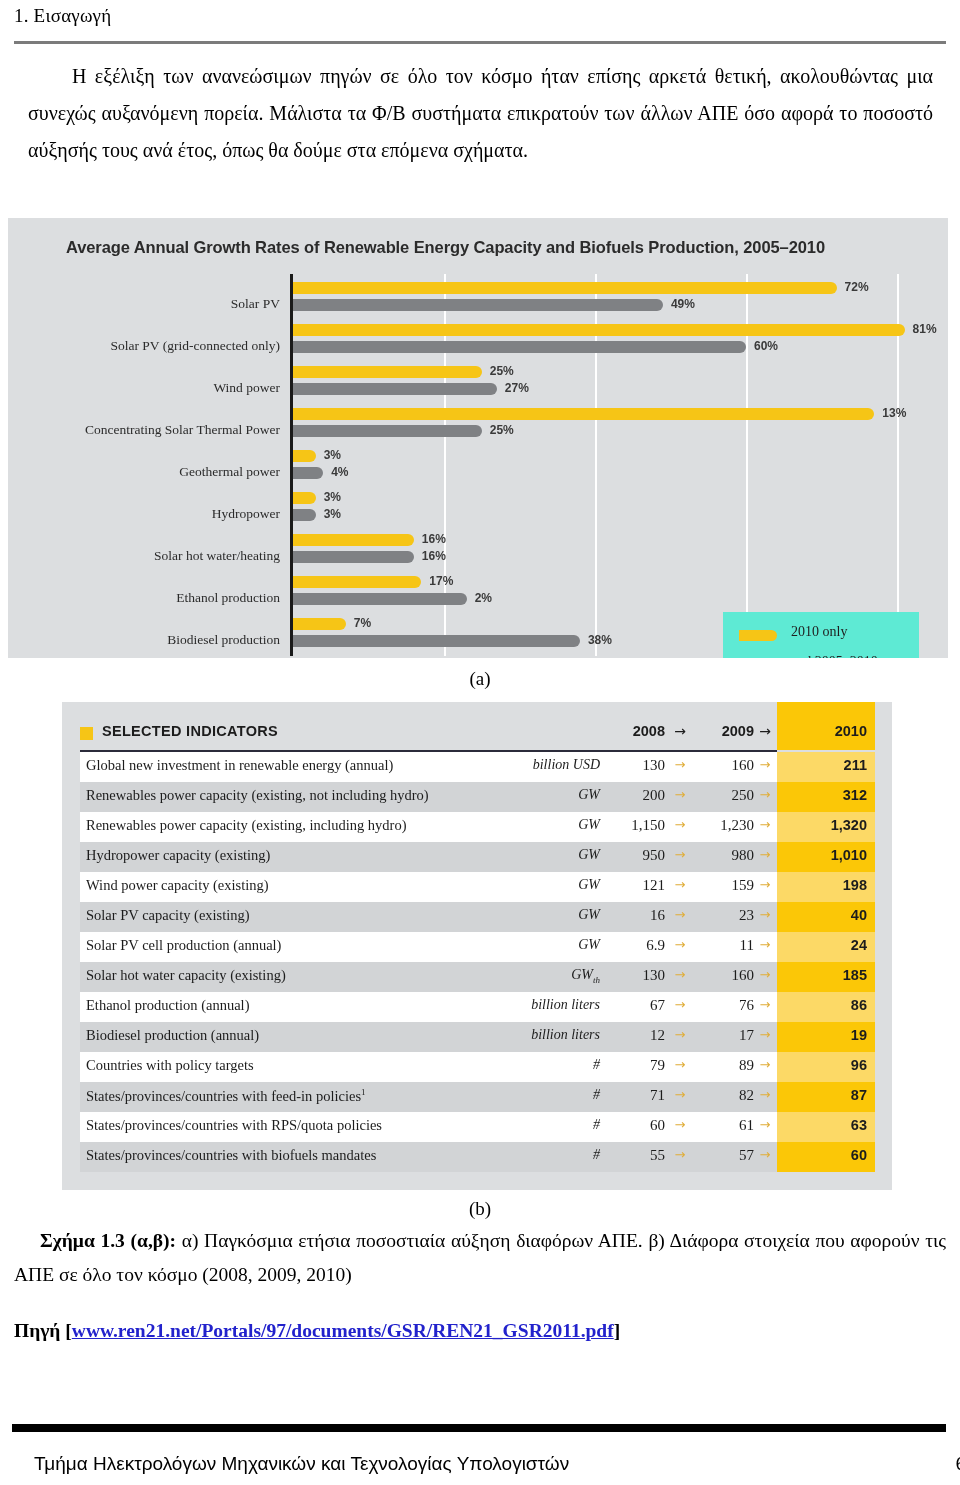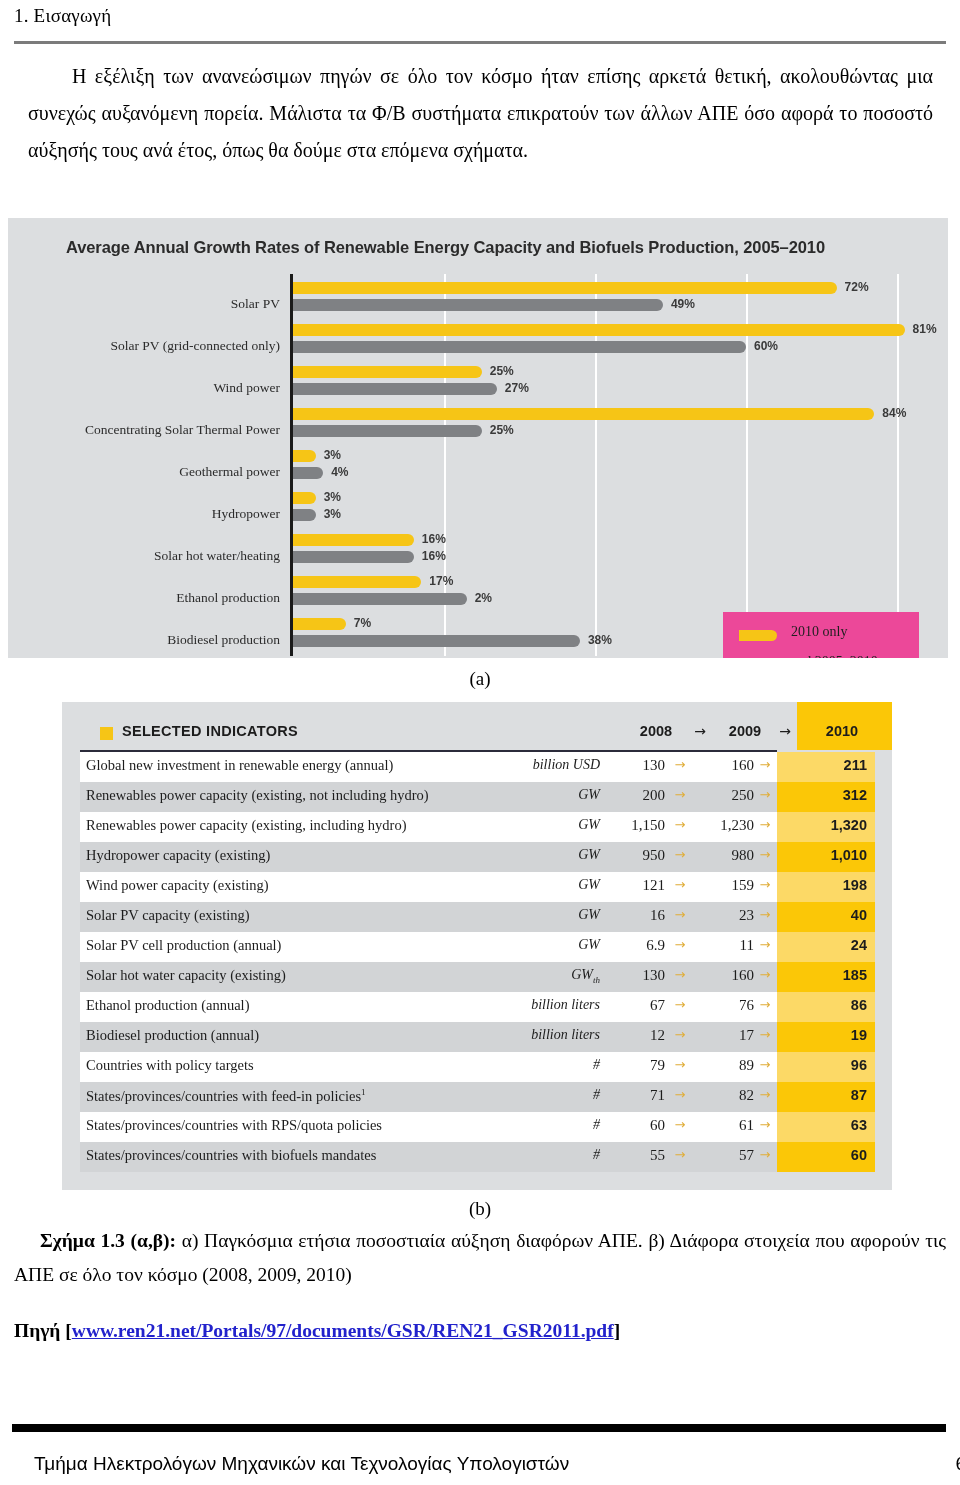--- a/index.html
+++ b/index.html
@@ -111,21 +111,21 @@
     font-weight: bold;
     font-size: 12px;
     color: #3a3a3a;
     white-space: nowrap;
     z-index: 3;
   }
   #chart-legend {
     position: absolute;
     left: 715px; top: 338px;
     width: 196px; height: 80px;
-    background: #ec4899;
+    background: #5eead4;
     z-index: 5;
   }
   .legend-row { position: absolute; left: 16px; }
   .legend-swatch {
     position: absolute;
     left: 0; width: 38px; height: 11px;
     border-radius: 0 6px 6px 0;
   }
   .legend-swatch.y { background: #f6c516; }
   .legend-text {
@@ -155,21 +155,20 @@
     overflow: hidden;
   }
   #ind-table {
     position: absolute;
     left: 18px; top: 16px;
     width: 795px;
   }
   .ind-head {
     position: relative;
     height: 32px;
-    margin-left: 20px;
   }
   .ind-head-swatch {
     position: absolute;
     left: 0; top: 9px;
     width: 13px; height: 13px;
     background: #f6c516;
   }
   .ind-head-title {
     position: absolute;
     left: 22px; top: 5px;
@@ -179,21 +178,21 @@
     letter-spacing: .3px;
     color: #1c1c1c;
   }
   .ind-head-yr {
     position: absolute;
     top: 5px;
     font-family: "Liberation Sans", sans-serif;
     font-weight: bold;
     font-size: 14.5px;
     color: #1c1c1c;
-    text-align: center;
+    text-align: right;
   }
   .ind-head-arrow {
     position: absolute;
     top: 5px;
     font-size: 14px;
     color: #1c1c1c;
     text-align: center;
     width: 22px;
     font-family: "DejaVu Sans", sans-serif;
   }
@@ -379,21 +378,21 @@
         <div class="bar-group" style="top: 92px; height: 42px;">
           <div class="cat-label" style="top: 14px;">Wind power</div>
           <div class="bar y" style="top: 0px; width: 188.75px;"></div>
           <div class="bar-val" style="top: -2px; left: 481.75px;">25%</div>
           <div class="bar g" style="top: 17px; width: 203.85px;"></div>
           <div class="bar-val" style="top: 15px; left: 496.85px;">27%</div>
         </div>
         <div class="bar-group" style="top: 134px; height: 42px;">
           <div class="cat-label" style="top: 14px;">Concentrating Solar Thermal Power</div>
           <div class="bar y" style="top: 0px; width: 581.35px;"></div>
-          <div class="bar-val" style="top: -2px; left: 874.35px;">84%</div>
+          <div class="bar-val" style="top: -2px; left: 874.35px;">13%</div>
           <div class="bar g" style="top: 17px; width: 188.75px;"></div>
           <div class="bar-val" style="top: 15px; left: 481.75px;">25%</div>
         </div>
         <div class="bar-group" style="top: 176px; height: 42px;">
           <div class="cat-label" style="top: 14px;">Geothermal power</div>
           <div class="bar y" style="top: 0px; width: 22.65px;"></div>
           <div class="bar-val" style="top: -2px; left: 315.65px;">3%</div>
           <div class="bar g" style="top: 17px; width: 30.2px;"></div>
           <div class="bar-val" style="top: 15px; left: 323.2px;">4%</div>
         </div>

